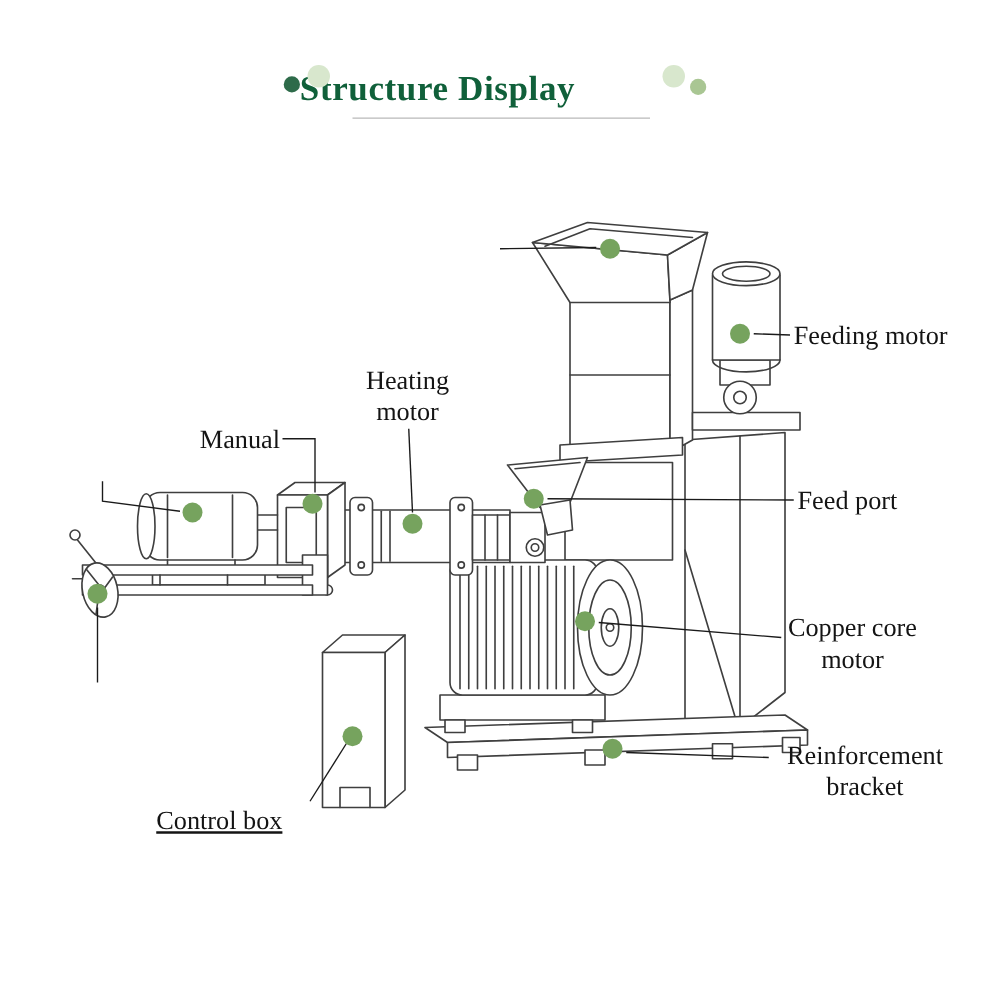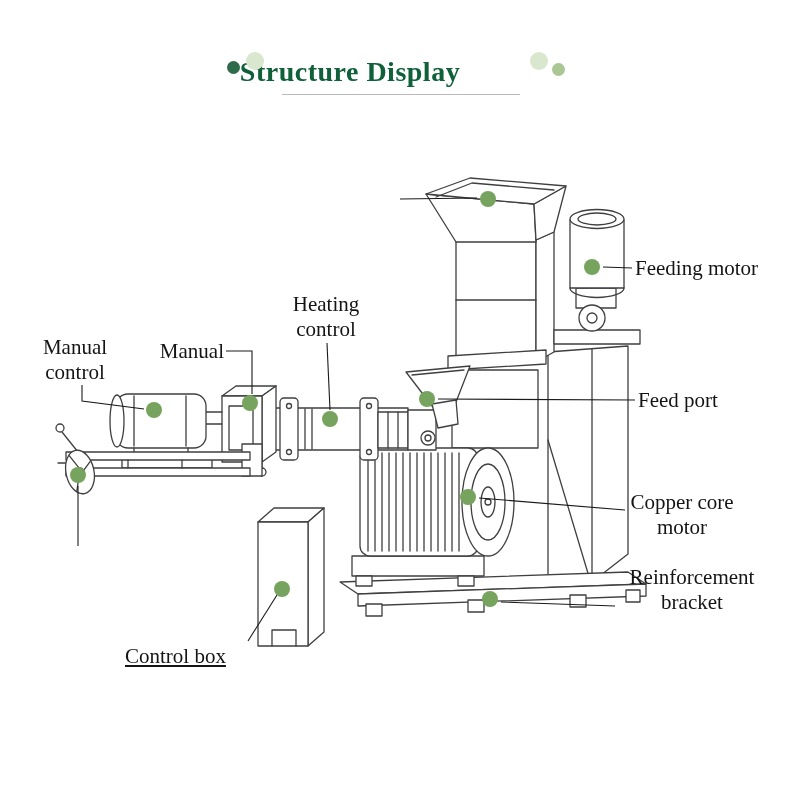--- a/index.html
+++ b/index.html
@@ -210,28 +210,27 @@
       <circle cx="468" cy="497" r="8" fill="#76a35e"></circle>
       <circle cx="78" cy="475" r="8" fill="#76a35e"></circle>
       <circle cx="282" cy="589" r="8" fill="#76a35e"></circle>
       <circle cx="490" cy="599" r="8" fill="#76a35e"></circle>
     </g>
   </svg>
 
 
   <div class="lbl ta-l" style="left:635px;top:256px;width:160px;">Feeding motor</div>
 
-  <div class="lbl ta-c" style="left:280px;top:292px;width:92px;">Heating control</div>
+  <div class="lbl ta-c" style="left:280px;top:292px;width:92px;">Heating motor</div>
 
   <div class="lbl ta-r" style="left:158px;top:339px;width:66px;">Manual</div>
 
-  <div class="lbl ta-c" style="left:34px;top:335px;width:82px;">Manual control</div>
 
   <div class="lbl ta-c" style="left:628px;top:490px;width:108px;">Copper core motor</div>
 
   <div class="lbl ta-l" style="left:638px;top:388px;width:110px;">Feed port</div>
 
 
   <div class="lbl ta-l" style="left:125px;top:644px;width:122px;text-decoration:underline;">Control box</div>
 
-  <div class="lbl ta-c" style="left:617px;top:565px;width:150px;">Reinforcement bracket</div>
+  <div class="lbl ta-c" style="left:617px;top:592px;width:150px;">Reinforcement bracket</div>
 
 </div>
 
 </body></html>

